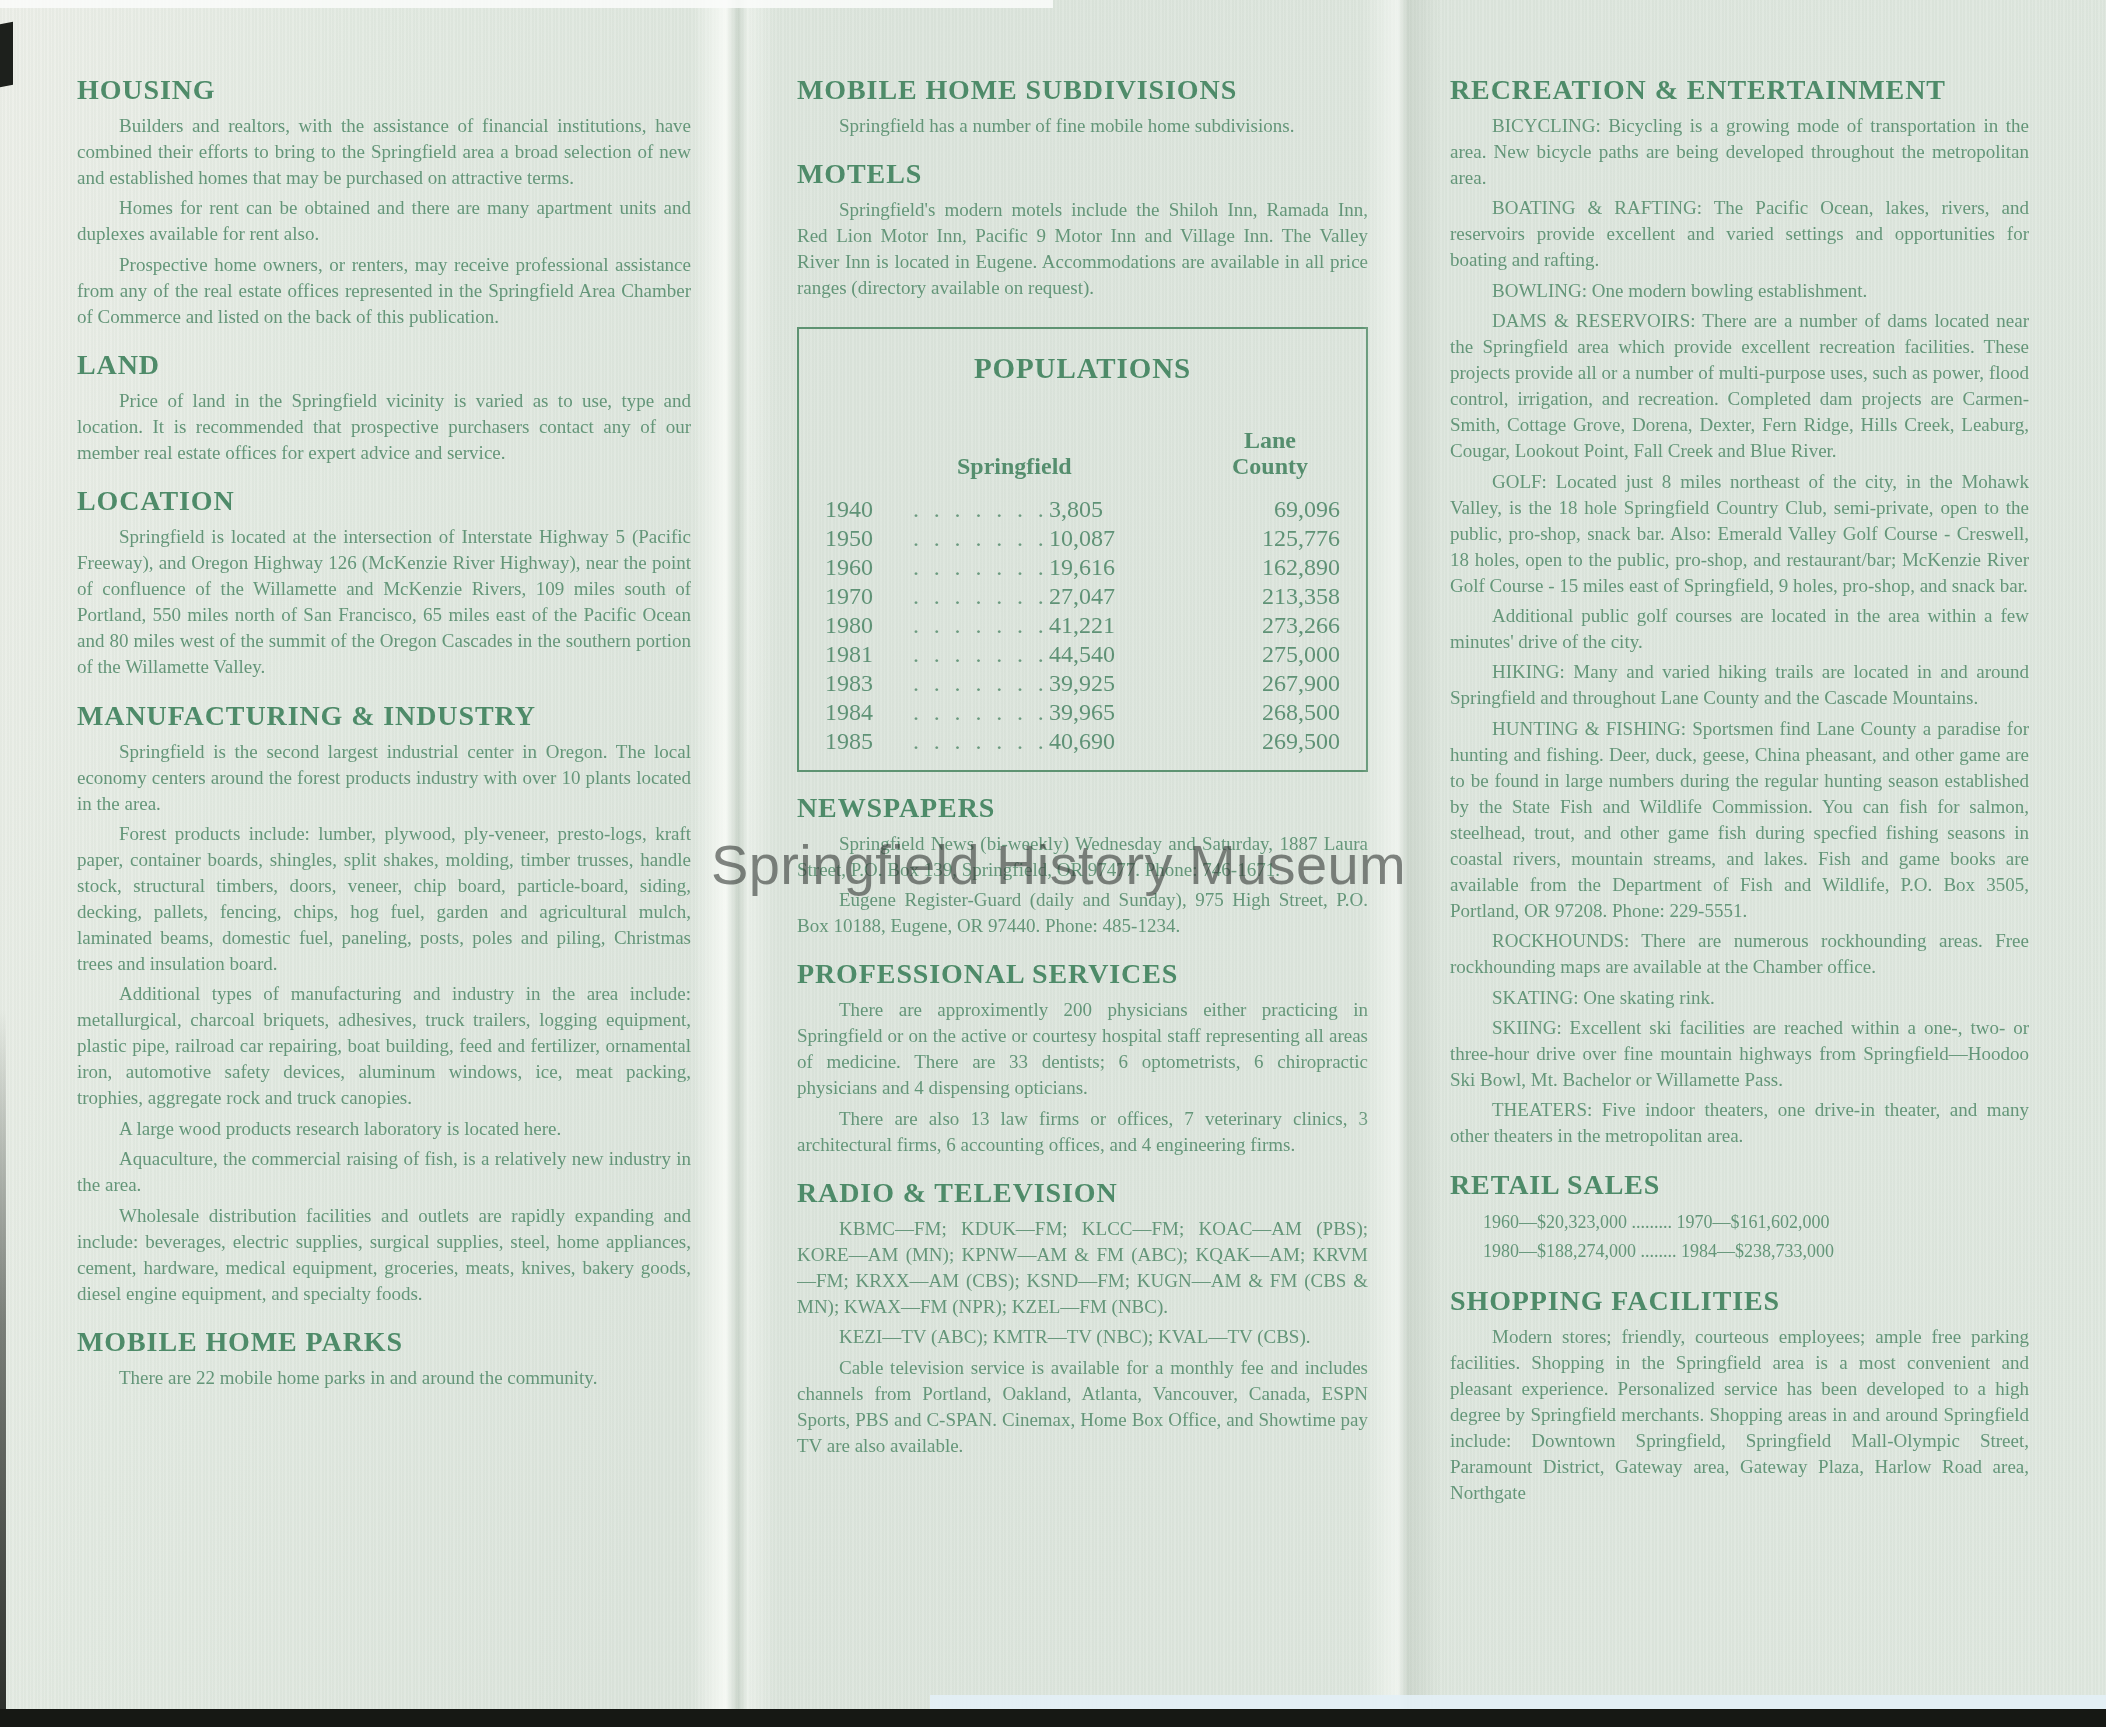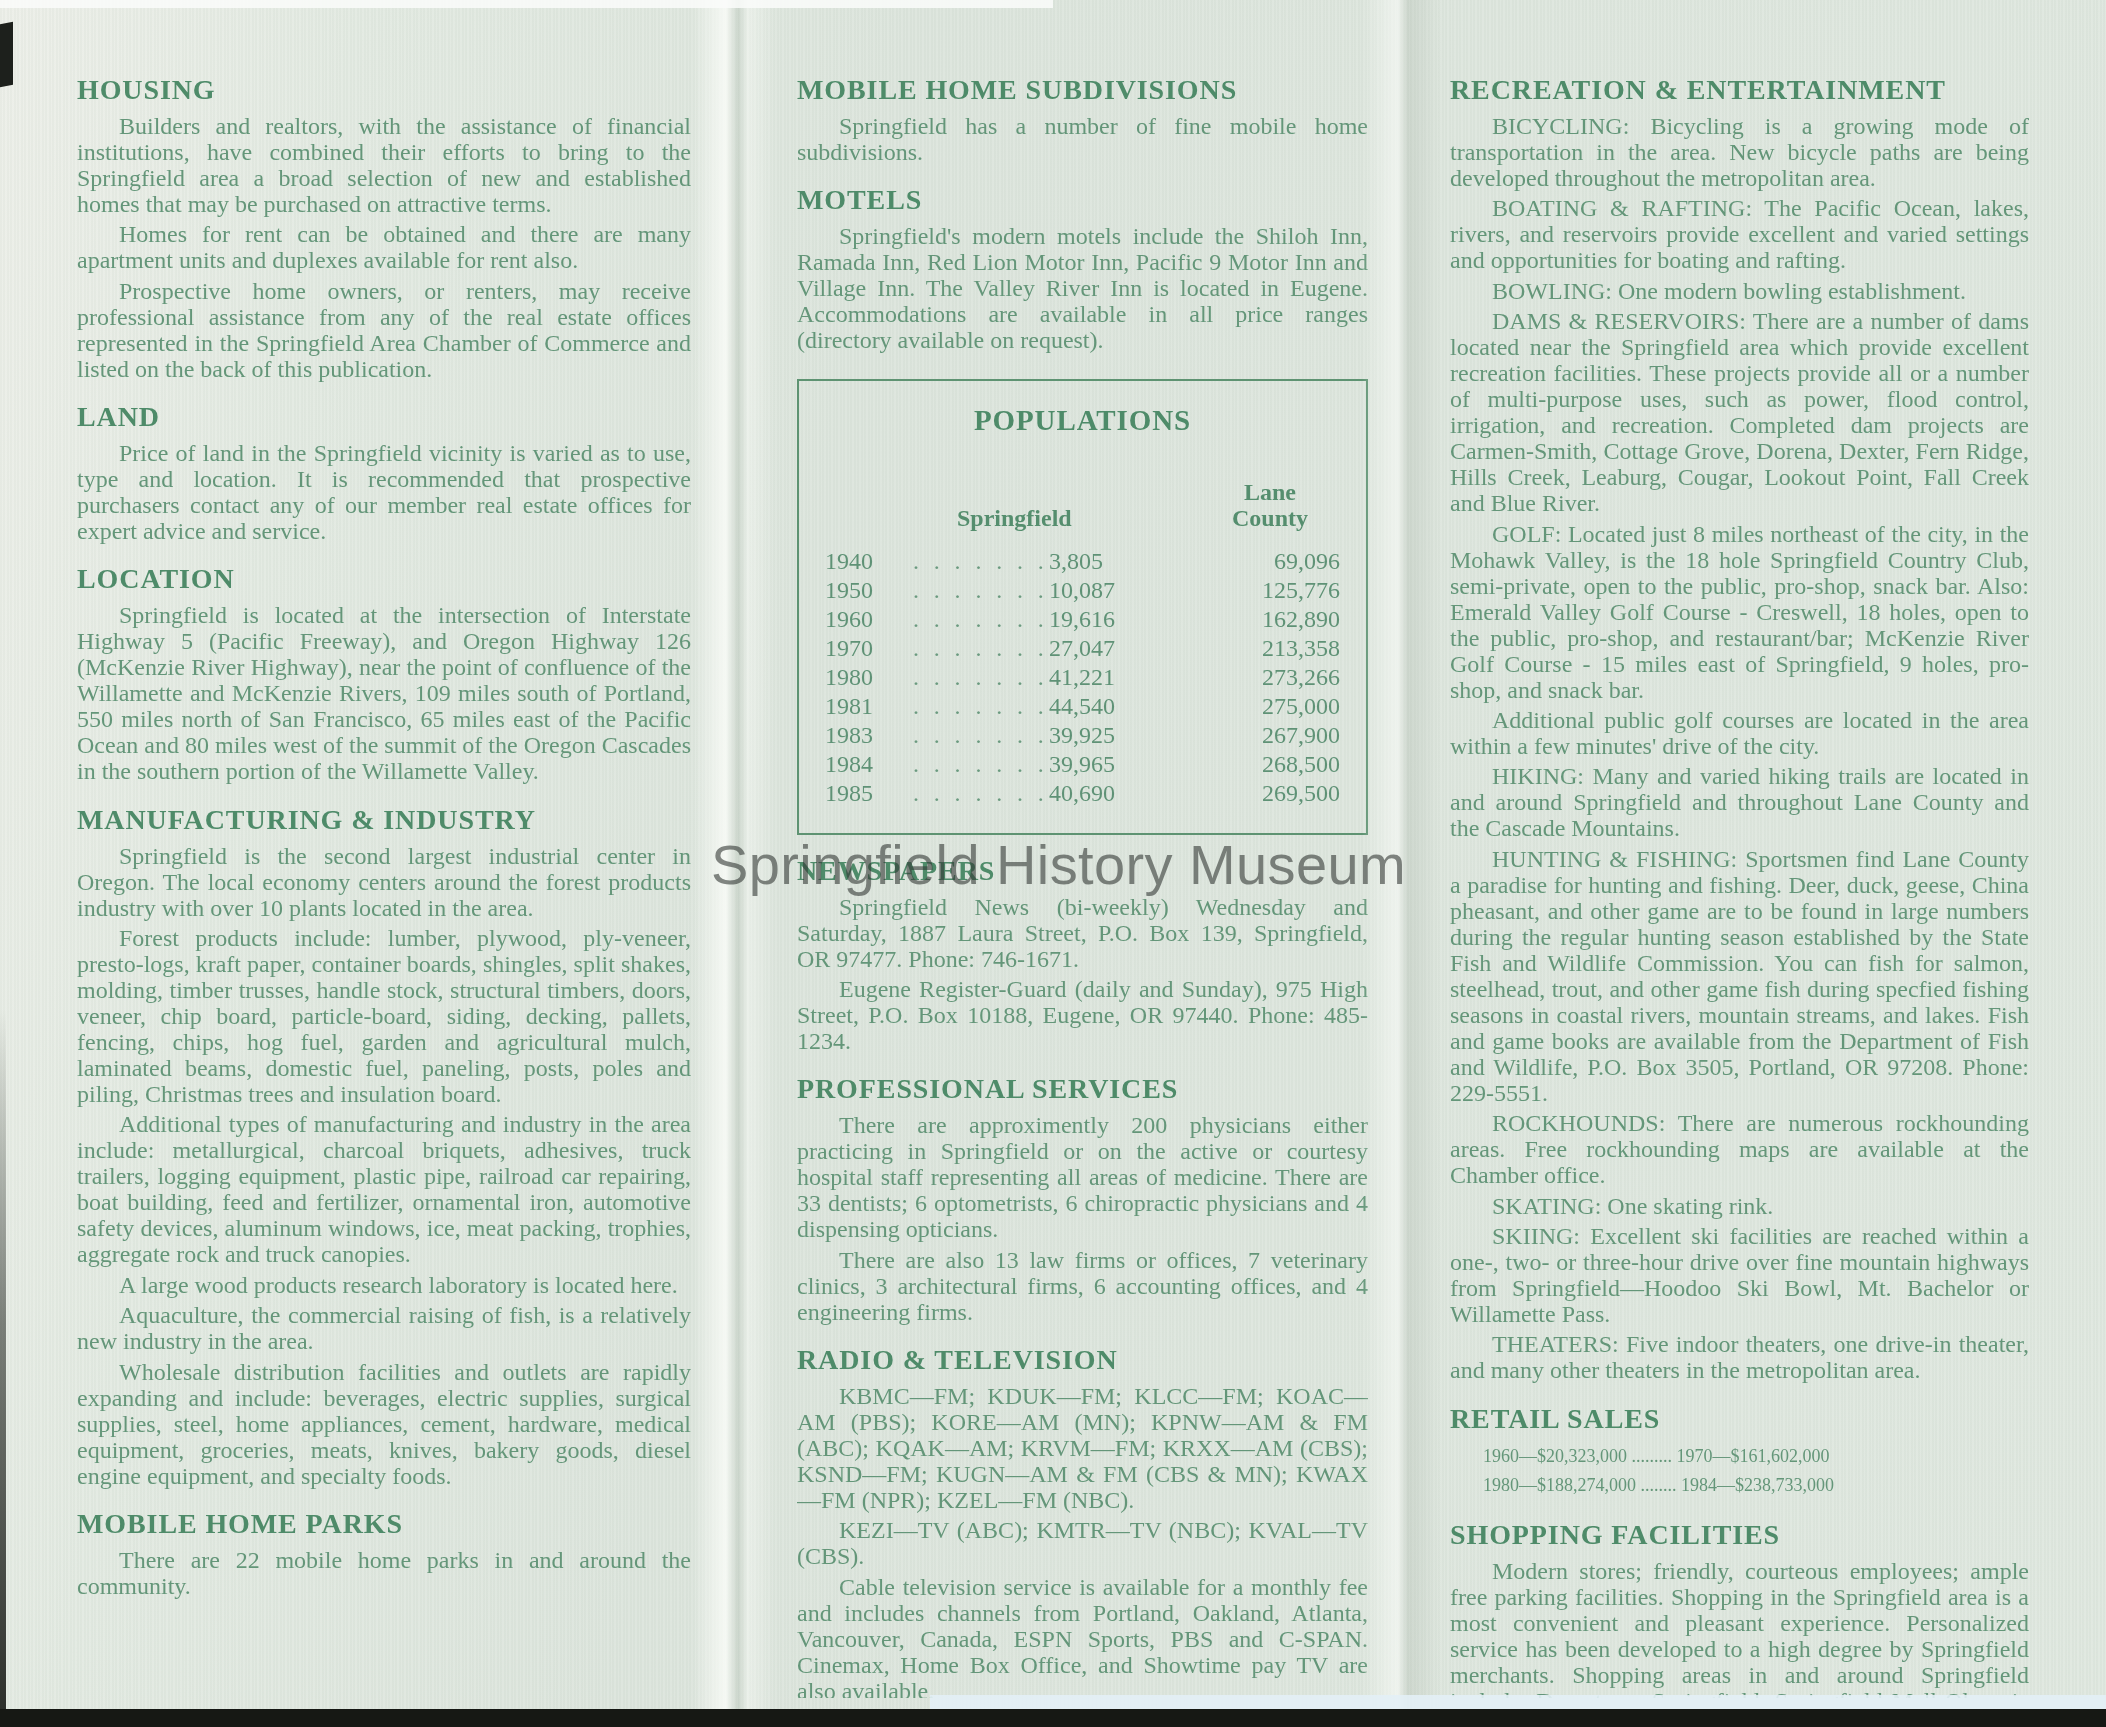--- a/index.html
+++ b/index.html
@@ -16,30 +16,30 @@
   .panel-0{left:77px;width:614px;}
   .panel-1{left:767px;width:571px;margin-left:30px;}
   .panel-2{left:1450px;width:579px;}
 
   .section-heading{
     font-weight:bold;font-size:28px;line-height:32px;color:#4e8b69;
     letter-spacing:0.9px;margin:19.3px 0 7px 0;
   }
   .panel .section-heading:first-child{margin-top:0;}
   p.body{
-    font-size:24px;line-height:26px;color:#649679;
+    font-size:19px;line-height:26px;color:#649679;
     text-align:justify;text-indent:42px;margin:0 0 4.4px 0;
   }
   .leader-line{
     font-size:18px;line-height:29px;color:#649679;
     margin-left:33px;white-space:nowrap;
   }
 
   
-  .pop-box{border:2.6px solid #5e9372;margin:26px 0 14px 0;padding:23px 26px 25px 26px;}
+  .pop-box{border:2.6px solid #5e9372;margin:26px 0 14px 0;padding:23px 26px 14px 26px;}
   .pop-title{text-align:center;font-weight:bold;font-size:29px;color:#4e8b69;letter-spacing:0.9px;margin-bottom:42px;}
   .pop-head{display:flex;justify-content:space-between;align-items:flex-end;font-weight:bold;color:#558e6e;font-size:24px;line-height:26px;margin-bottom:16px;}
   .ph-spring{margin-left:132px;}
   .ph-lane{text-align:center;width:140px;}
   .pop-row{display:flex;font-size:24px;line-height:29px;color:#5f9276;}
   .pop-year{width:88px;}
   .pop-dots{flex:1;overflow:hidden;white-space:nowrap;color:#6a9a7f;}
   .pop-dots::before{content:". . . . . . . . . . . . . . . . . . . .";letter-spacing:4.4px;}
   .pop-sf{width:110px;text-align:left;}
   .pop-gap{width:58px;}

